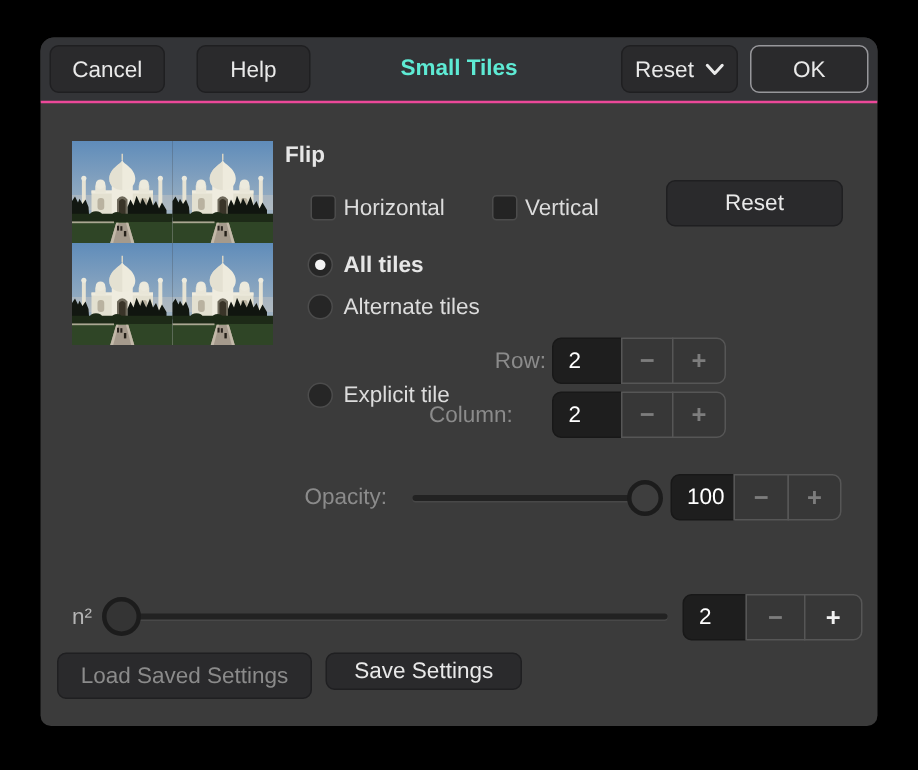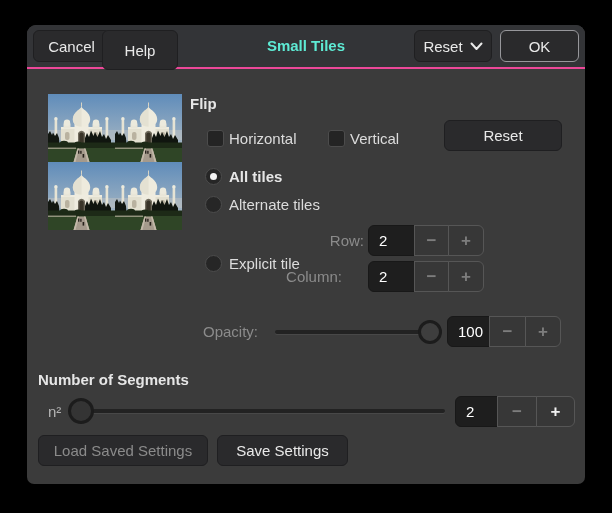--- a/index.html
+++ b/index.html
@@ -63,21 +63,21 @@
     border:3px solid #1c1c1c;box-sizing:border-box;
   }
 </style>
 </head>
 <body>
 
 <div class="dialog">
 
   <div class="titlebar">
     <button class="btn" style="left:6px;top:5px;width:77px;height:32px;">Cancel</button>
-    <button class="btn" style="left:75px;top:5px;width:76px;height:40px;">Help</button>
+    <button class="btn" style="left:104px;top:5px;width:76px;height:32px;">Help</button>
     <div class="title">Small Tiles</div>
     <button class="btn" style="left:387px;top:5px;width:78px;height:32px;">
       <span>Reset</span>
       <span style="display:flex;">
         <svg width="13" height="9" viewBox="0 0 13 9">
           <path d="M1.5 1.5 L6.5 7 L11.5 1.5" stroke="#e9e9e9" stroke-width="2" fill="none" stroke-linecap="round" stroke-linejoin="round"></path>
         </svg>
       </span>
     </button>
     <button class="btn ok-border" style="left:473px;top:5px;width:79px;height:32px;">OK</button>
@@ -198,31 +198,30 @@
   <div class="spin" style="left:420px;top:291px;">
     <div class="spin-field" style="width:43px;">100</div>
     <div class="spin-btn" style="width:37px;">
       <span>−</span>
     </div>
     <div class="spin-btn last" style="width:36px;">
       <span>+</span>
     </div>
   </div>
 
-  <div class="lbl bold" style="left:11px;top:346px;">Number of Segments</div>
 
   <div class="lbl" style="left:21px;top:371px;line-height:31px;color:#b4b4b4;">n²</div>
   <div class="slider-track" style="left:43px;top:384px;width:375px;"></div>
   <div class="slider-thumb" style="left:41px;top:373px;width:26px;height:26px;background:#343434;"></div>
   <div class="spin" style="left:428px;top:371px;">
     <div class="spin-field" style="width:43px;">2</div>
     <div class="spin-btn" style="width:40px;">
       <span>−</span>
     </div>
     <div class="spin-btn last bright" style="width:39px;">
       <span>+</span>
     </div>
   </div>
 
   <button class="btn" style="left:11px;top:410px;width:170px;height:31px;color:#8b8b8b;">Load Saved Settings</button>
-  <button class="btn" style="left:190px;top:410px;width:131px;height:31px;">Save Settings</button>
+  <button class="btn" style="left:190px;top:410px;width:131px;height:25px;">Save Settings</button>
 
 </div>
 
 </body></html>

